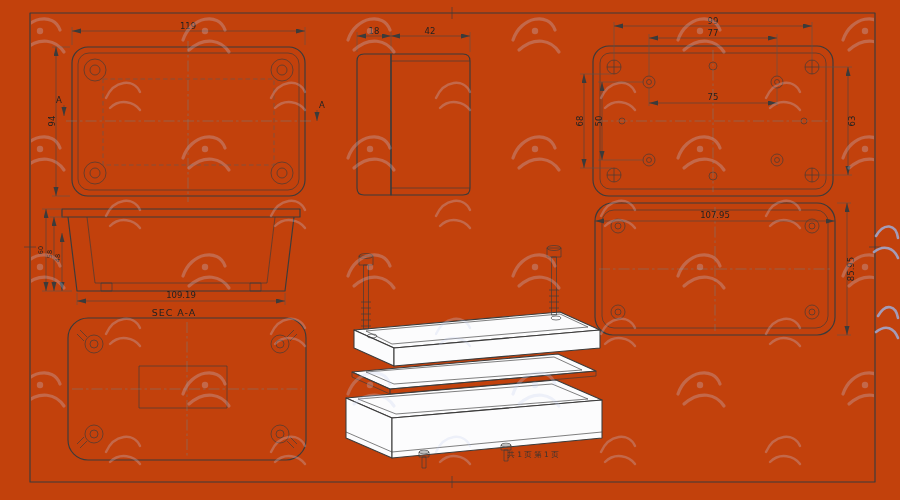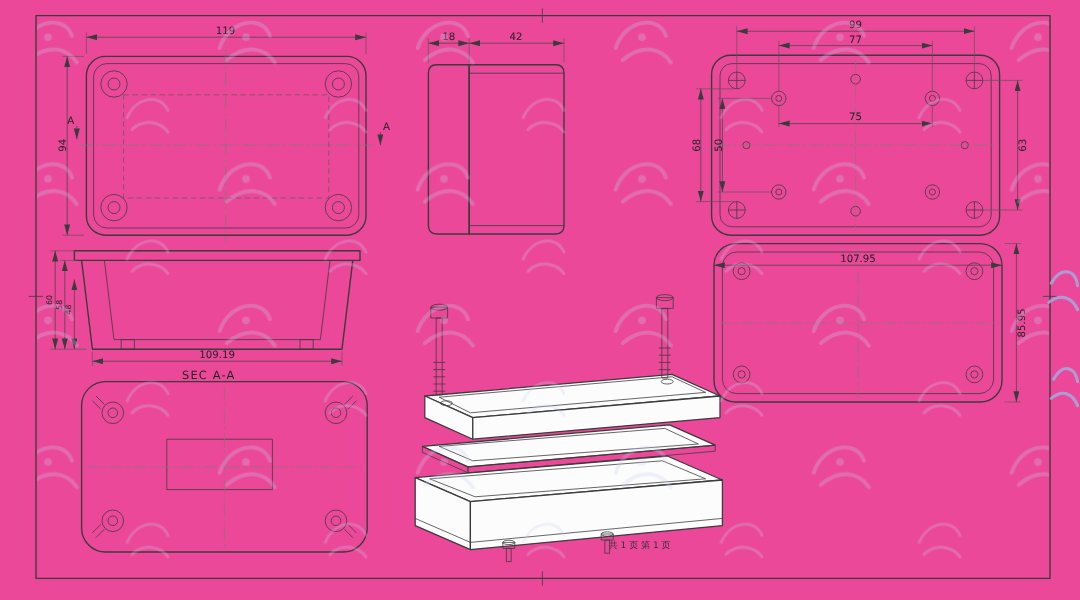--- a/index.html
+++ b/index.html
@@ -1,16 +1,16 @@
 <!DOCTYPE html>
 <html><head>
 <meta charset="utf-8">
 <style>
   html,body{margin:0;padding:0;background:#ffffff;}
-  .sheet{position:relative;width:900px;height:500px;background:#ec4899;overflow:hidden;
+  .sheet{position:relative;width:900px;height:500px;background:#c2410c;overflow:hidden;
          font-family:"DejaVu Sans",sans-serif;}
   svg{position:absolute;left:0;top:0;}
   .ol{fill:none;stroke:#3b3b3b;stroke-width:1.15;stroke-linejoin:round;}
   .tl{fill:none;stroke:#3b3b3b;stroke-width:0.65;stroke-linejoin:round;}
   .dm{fill:none;stroke:#444444;stroke-width:0.6;}
   .xl{fill:none;stroke:#555555;stroke-width:0.55;}
   .cl{fill:none;stroke:#7a7a7a;stroke-width:0.55;stroke-dasharray:11 3 2.5 3;}
   .hd{fill:none;stroke:#5a5a5a;stroke-width:0.6;stroke-dasharray:4.5 3;}
   .face{fill:#fcfcfd;stroke:#3b3b3b;stroke-width:1.05;stroke-linejoin:round;}
   .tx{font-family:"DejaVu Sans",sans-serif;font-size:8.5px;fill:#222;text-anchor:middle;}

